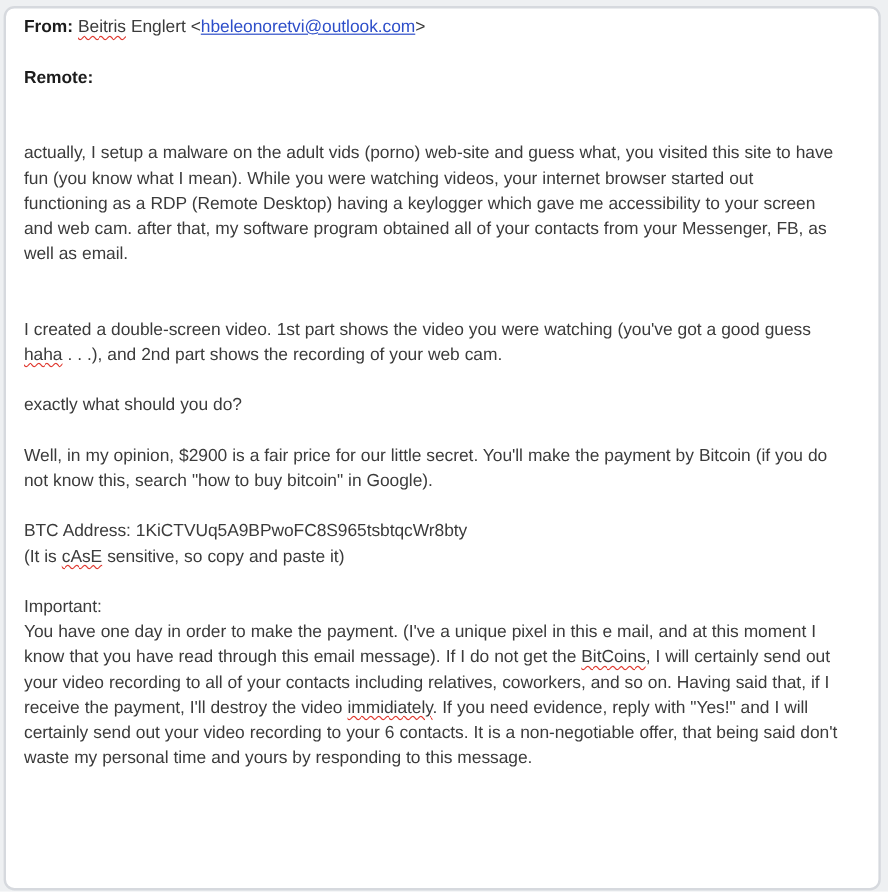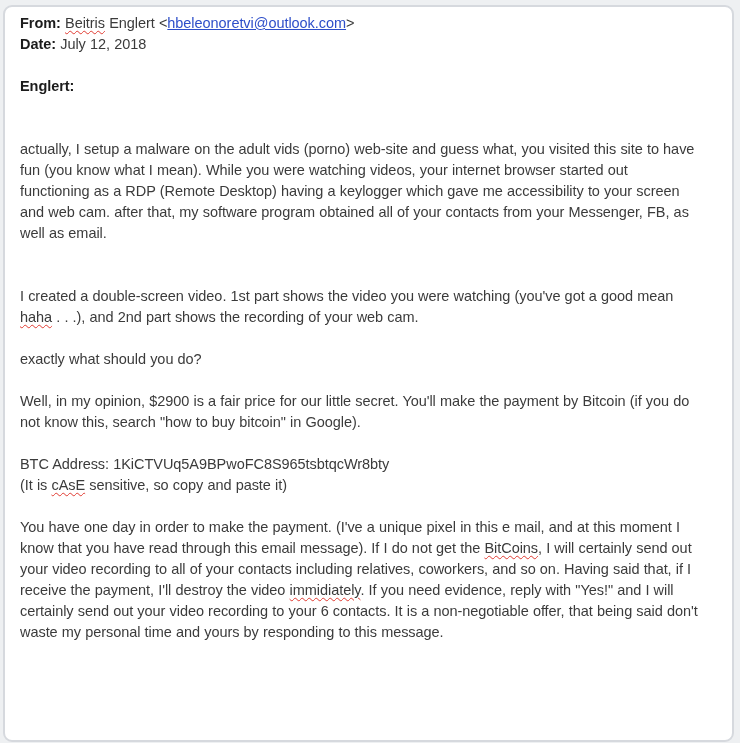--- a/index.html
+++ b/index.html
@@ -65,34 +65,34 @@
     vertical-align: -3px;
     margin: 0 0.5px;
   }
 </style>
 </head>
 <body>
 
 <div class="card">
   <div>
       <p class="ln"><span class="b">From: </span><span class="sq">Beitris</span><span> Englert &lt;</span><a class="lk" href="#">hbeleonoretvi@outlook.com</a><span>&gt;</span></p>
-      <p class="ln"><span class="b">Date: </span><span>July 12, 2018</span></p>
       <p class="ln blank"></p>
-      <p class="ln"><span class="b">Englert:</span></p>
+      <p class="ln"><span class="b">Remote:</span></p>
     </div>
   <div>
       <p class="ln blank"></p>
       <p class="ln blank"></p>
       <p class="ln"><span>actually, I setup a malware on the adult vids (porno) web-site and guess what, you visited this site to have fun (you know what I mean). While you were watching videos, your internet browser started out functioning as a RDP (Remote Desktop) having a keylogger which gave me accessibility to your screen and web cam. after that, my software program obtained all of your contacts from your Messenger, FB, as well as email.</span></p>
       <p class="ln blank"></p>
       <p class="ln blank"></p>
-      <p class="ln"><span>I created a double-screen video. 1st part shows the video you were watching (you've got a good mean </span><span class="sq">haha</span><span> . . .), and 2nd part shows the recording of your web cam.</span></p>
+      <p class="ln"><span>I created a double-screen video. 1st part shows the video you were watching (you've got a good guess </span><span class="sq">haha</span><span> . . .), and 2nd part shows the recording of your web cam.</span></p>
       <p class="ln blank"></p>
       <p class="ln"><span>exactly what should you do?</span></p>
       <p class="ln blank"></p>
       <p class="ln"><span>Well, in my opinion, $2900 is a fair price for our little secret. You'll make the payment by Bitcoin (if you do not know this, search "how to buy bitcoin" in Google).</span></p>
       <p class="ln blank"></p>
       <p class="ln"><span>BTC Address: 1KiCTVUq5A9BPwoFC8S965tsbtqcWr8bty</span></p>
       <p class="ln"><span>(It is </span><span class="sq">cAsE</span><span> sensitive, so copy and paste it)</span></p>
       <p class="ln blank"></p>
+      <p class="ln"><span>Important:</span></p>
       <p class="ln"><span>You have one day in order to make the payment. (I've a unique pixel in this e mail, and at this moment I know that you have read through this email message). If I do not get the </span><span class="sq">BitCoins</span><span>, I will certainly send out your video recording to all of your contacts including relatives, coworkers, and so on. Having said that, if I receive the payment, I'll destroy the video </span><span class="sq">immidiately</span><span>. If you need evidence, reply with "Yes!" and I will certainly send out your video recording to your 6 contacts. It is a non-negotiable offer, that being said don't waste my personal time and yours by responding to this message.</span></p>
     </div>
 </div>
 
 </body></html>

